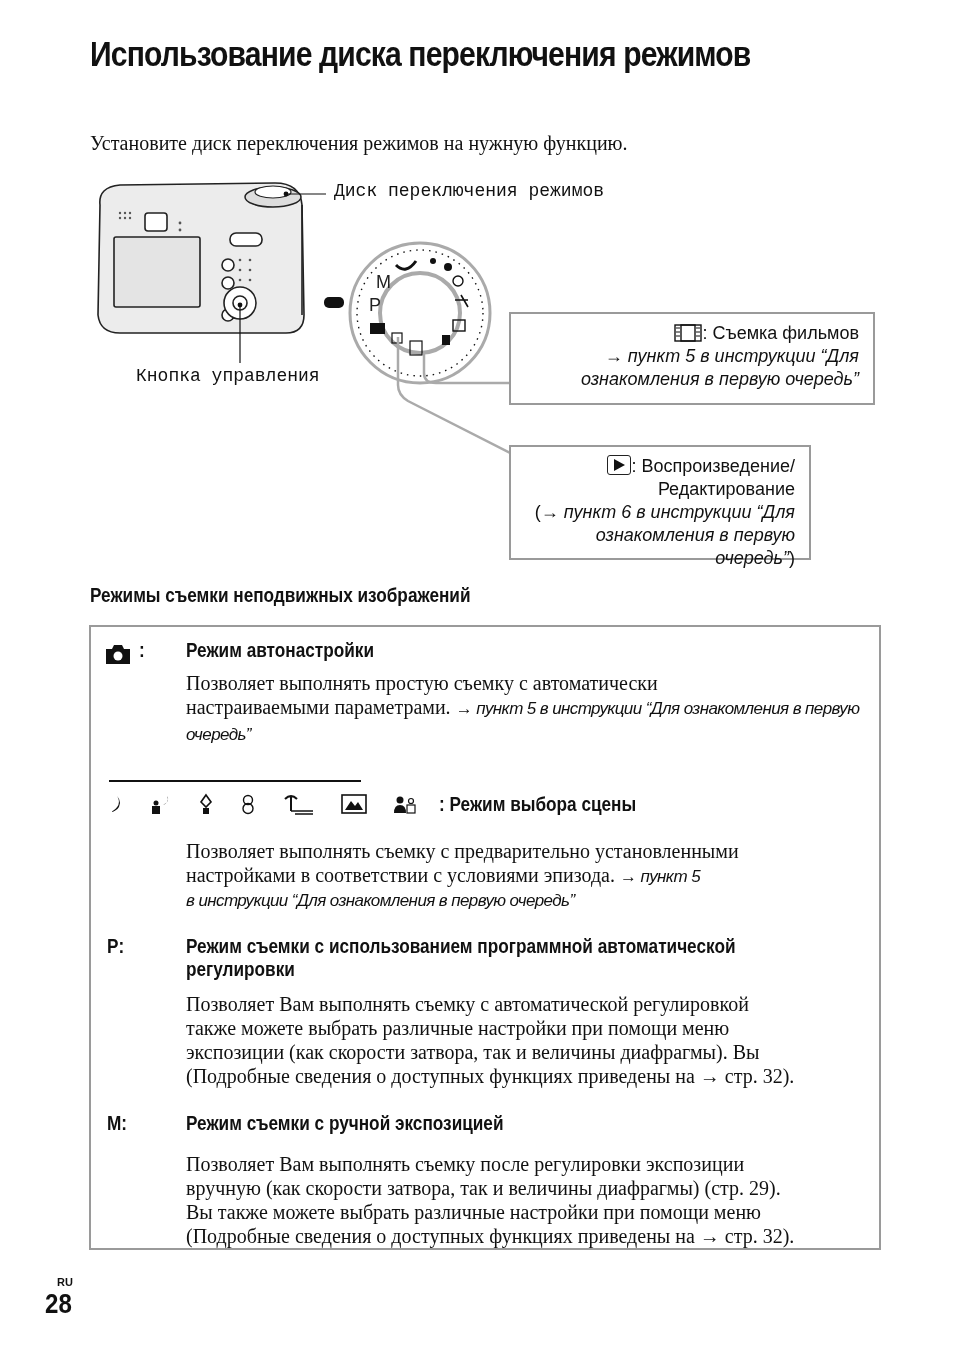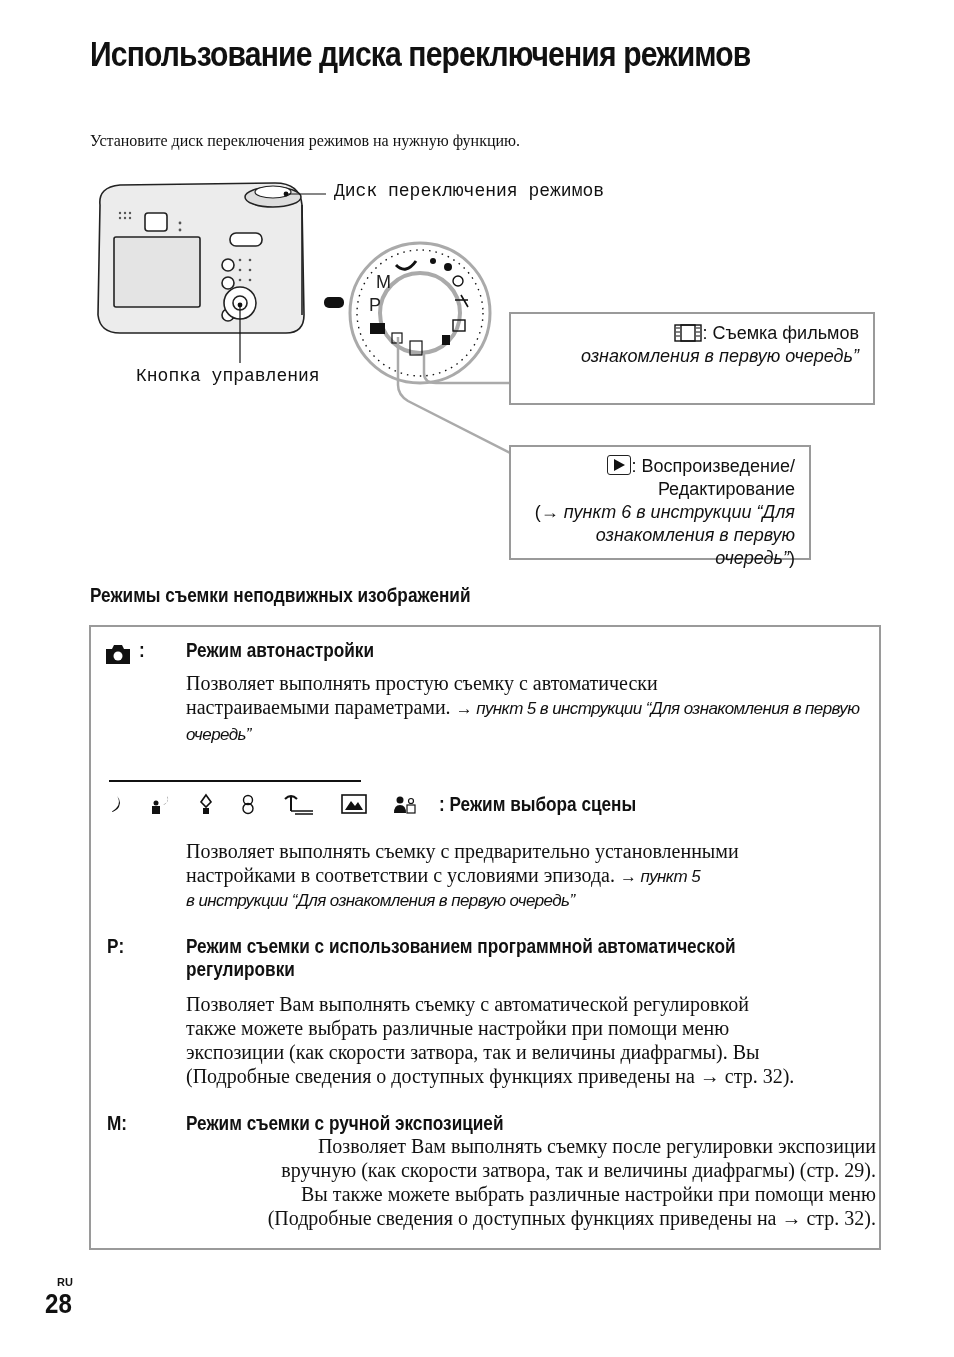--- a/index.html
+++ b/index.html
@@ -1,18 +1,18 @@
 <!DOCTYPE html>
 <html><head>
 <meta charset="utf-8">
 <style>
   html, body { margin:0; padding:0; background:#fff; }
   body { width:954px; height:1357px; position:relative; overflow:hidden; color:#111; font-family:"Liberation Sans", sans-serif; }
   .title { position:absolute; left:90px; top:34px; font-family:"Liberation Sans", sans-serif; font-weight:bold; font-size:35px; letter-spacing:-1px; transform:scaleX(0.86); transform-origin:left top; white-space:nowrap; }
-  .intro { position:absolute; left:90px; top:132px; font-family:"Liberation Serif", serif; font-size:16px; }
+  .intro { position:absolute; left:90px; top:132px; font-family:"Liberation Serif", serif; font-size:20px; }
   .diagram { position:absolute; left:90px; top:175px; width:800px; height:400px; }
   .lbl { position:absolute; font-family:Liberation Mono, monospace; font-size:18px; white-space:nowrap; }
   .callout { position:absolute; border:2px solid #9a9a9a; background:#fff; padding:8px 14px; font-family:"Liberation Sans", sans-serif; font-size:18px; line-height:23px; box-sizing:border-box;text-align:right; }
   .callout i { font-style:italic; }
   .play-box { display:inline-block; width:22px; height:18px; border:1.5px solid #222; border-radius:3px; vertical-align:-3px; position:relative; }
   .play-box:after { content:""; position:absolute; left:6px; top:3px; border-left:11px solid #111; border-top:6px solid transparent; border-bottom:6px solid transparent; }
   .film-icon { display:inline-block; width:28px; height:18px; vertical-align:-3px; }
   .sec-head { position:absolute; left:90px; top:584px; font-weight:bold; font-size:20px; transform:scaleX(0.86); transform-origin:left top; white-space:nowrap; }
   .modes-box { position:absolute; left:89px; top:625px; width:792px; height:625px; border:2px solid #9a9a9a; box-sizing:border-box; }
   .mode-key { position:absolute; left:16px; font-weight:bold; font-size:20px; transform:scaleX(0.86); transform-origin:left top; }
@@ -98,20 +98,21 @@
   <div class="lbl" style="left:46px;top:191px;">Кнопка управления</div>
 
   <div class="callout" style="left:419px;top:137px;width:366px;height:93px;">
     <div>
       <svg class="film-icon" viewBox="0 0 28 18">
           <rect x="1" y="1" width="26" height="16" fill="none" stroke="#111" stroke-width="1.4"></rect>
           <rect x="7" y="1" width="14" height="16" fill="none" stroke="#111" stroke-width="1.4"></rect>
           <path d="M2 4h4M2 8h4M2 12h4M22 4h4M22 8h4M22 12h4" stroke="#111" stroke-width="1.2"></path>
         </svg><span>: Съемка фильмов</span>
     </div>
+    <div><span>→</span><i> пункт 5 в инструкции “Для</i></div>
     <div><i>ознакомления в первую очередь”</i></div>
   </div>
 
   <div class="callout" style="left:419px;top:270px;width:302px;height:115px;">
     <div><span class="play-box"></span><span>: Воспроизведение/</span></div>
     <div>Редактирование</div>
     <div><span>(→</span><i> пункт 6 в инструкции “Для</i></div>
     <div><i>ознакомления в первую очередь”</i><span>)</span></div>
   </div>
 </div>
@@ -178,21 +179,21 @@
   </div>
   <div class="mode-desc" style="top:365px;">
     <div>Позволяет Вам выполнять съемку с автоматической регулировкой</div>
     <div>также можете выбрать различные настройки при помощи меню</div>
     <div>экспозиции (как скорости затвора, так и величины диафрагмы). Вы</div>
     <div>(Подробные сведения о доступных функциях приведены на → стр. 32).</div>
   </div>
 
   <div class="mode-key" style="top:485px;">M:</div>
   <div class="mode-title" style="top:485px;">Режим съемки с ручной экспозицией</div>
-  <div class="mode-desc" style="top:507px;text-align:right;">
+  <div class="mode-desc" style="top:525px;">
     <div>Позволяет Вам выполнять съемку после регулировки экспозиции</div>
     <div>вручную (как скорости затвора, так и величины диафрагмы) (стр. 29).</div>
     <div>Вы также можете выбрать различные настройки при помощи меню</div>
     <div>(Подробные сведения о доступных функциях приведены на → стр. 32).</div>
   </div>
 </div>
 
 <div class="page-lang">RU</div>
 <div class="page-num">28</div>
 

